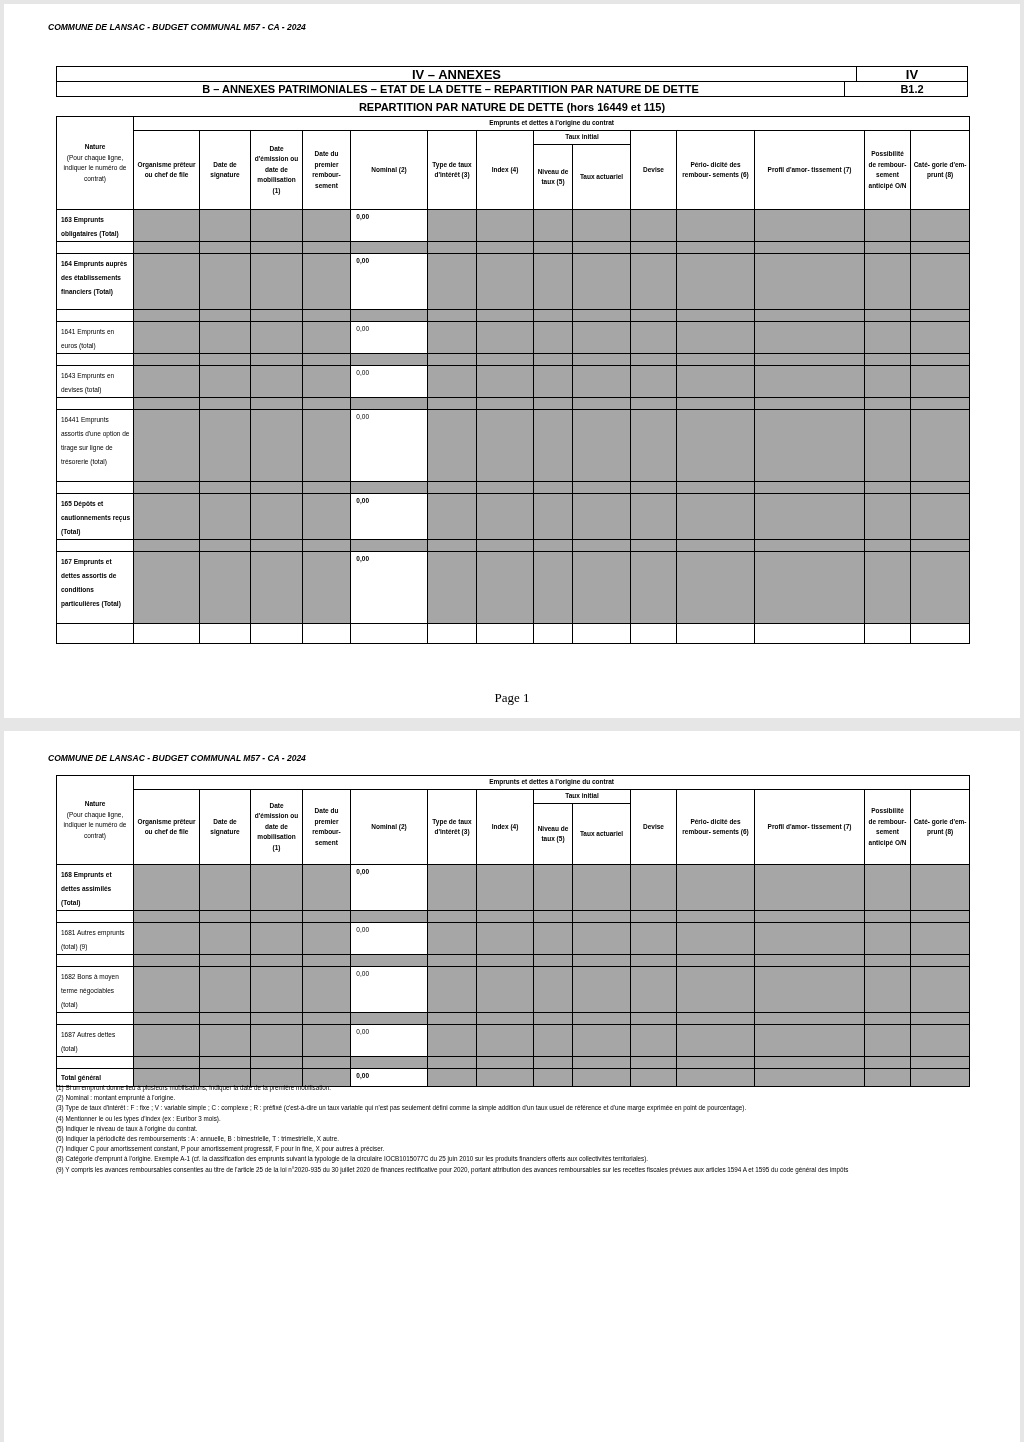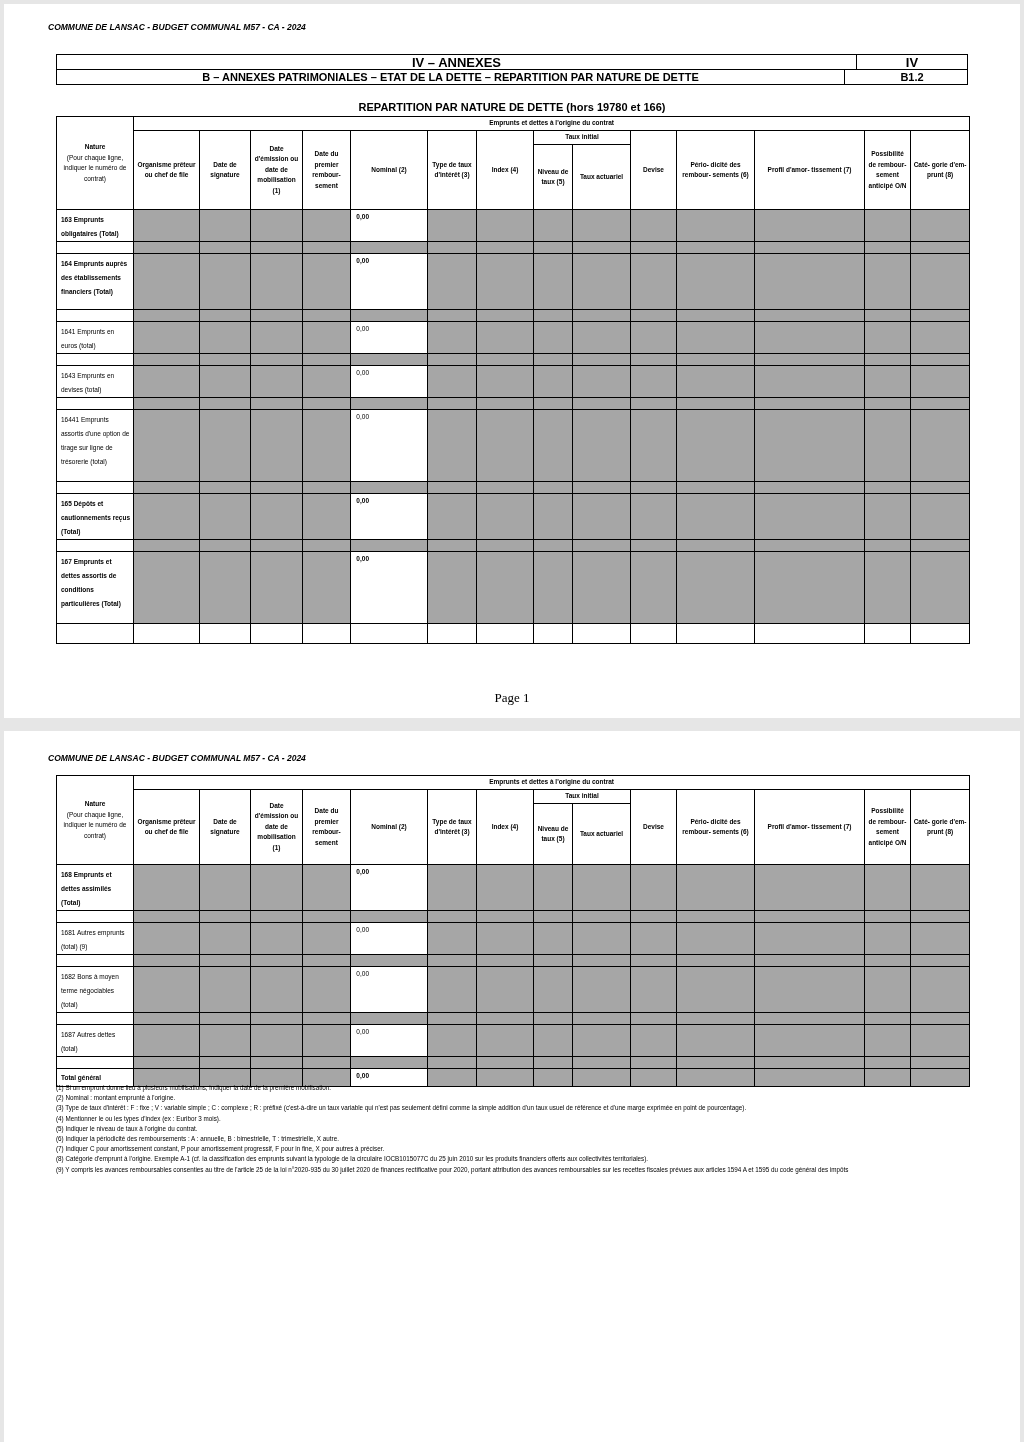--- a/index.html
+++ b/index.html
@@ -32,32 +32,32 @@
   .page-num { position: absolute; left: 0; width: 1016px; text-align: center; font-family: "Liberation Serif", serif; font-size: 13px; }
   .notes { position: absolute; left: 52px; width: 960px; font-size: 6.3px; line-height: 10.2px; white-space: nowrap; }
   .notes div { overflow: hidden; }
 </style>
 </head>
 <body>
 
 <div class="page" id="page1">
   <div class="doc-header" style="top:18px;">COMMUNE DE LANSAC - BUDGET COMMUNAL M57 - CA - 2024</div>
 
-  <div class="banner" style="top:50px;">
+  <div class="banner" style="top:62px;">
     <div class="banner-row r1">
       <div class="b-main">IV – ANNEXES</div>
       <div class="b-side">IV</div>
     </div>
     <div class="banner-row r2">
       <div class="b-main">B – ANNEXES PATRIMONIALES – ETAT DE LA DETTE – REPARTITION PAR NATURE DE DETTE</div>
       <div class="b-side">B1.2</div>
     </div>
   </div>
 
-  <div class="table-title" style="top:97px;">REPARTITION PAR NATURE DE DETTE (hors 19780 et 166)</div>
+  <div class="table-title" style="top:97px;">REPARTITION PAR NATURE DE DETTE (hors 16449 et 115)</div>
 
   <table class="debt" id="t1" style="top:112px;">
     <colgroup>
       <col style="width:77px">
         <col style="width:66px">
         <col style="width:51px">
         <col style="width:52px">
       <col style="width:48px">
         <col style="width:77px">
         <col style="width:49px">

